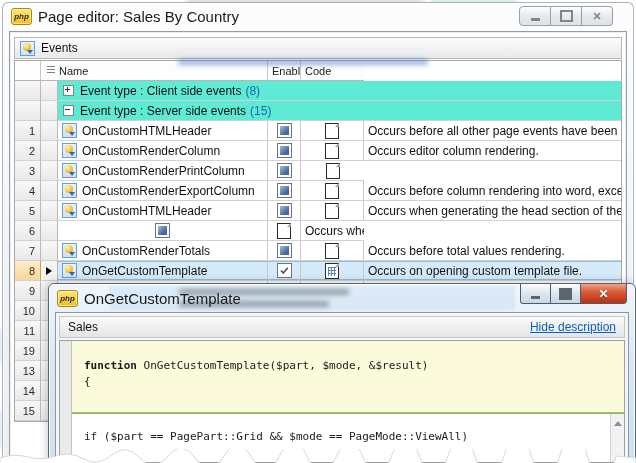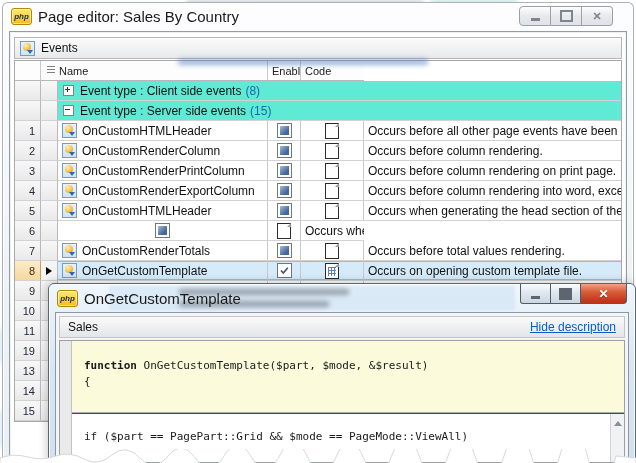--- a/index.html
+++ b/index.html
@@ -110,21 +110,21 @@
   .pbtn.pclose{width:45px;border-left:none;border-radius:0 0 4px 0;
                background:linear-gradient(180deg,#f4a088,#d95f3b 40%,#c03718 90%);}
   .pbtn .glyph-min,.pbtn .glyph-max{border-color:#5c6670;background-color:#5c6670;}
   .pbtn .glyph-min{background:#5c6670;}
   .glyph-xw{font-size:12px;font-weight:bold;color:#fff;line-height:1;text-shadow:0 1px 1px rgba(0,0,0,.4);}
   .popup-client{position:absolute;left:6px;right:6px;top:28px;bottom:0;background:#f4f5f6;border:1px solid #8d97a3;}
   .body-bar{position:absolute;left:3px;right:3px;top:3px;height:20px;border:1px solid #c6c6c6;
             background:linear-gradient(180deg,#fafafa,#e4e5e7);display:flex;align-items:center;
             justify-content:space-between;padding:0 8px;}
   .hide-link{color:#0b5fc4;text-decoration:underline;cursor:pointer;}
-  .code-area{position:absolute;left:3px;right:3px;top:27px;bottom:0;border:1px solid #9aa0a6;background:#b91c1c;overflow:hidden;}
+  .code-area{position:absolute;left:3px;right:3px;top:27px;bottom:0;border:1px solid #9aa0a6;background:#84cc16;overflow:hidden;}
   .gutter{position:absolute;left:0;top:0;bottom:0;width:11px;background:#eaeaea;border-right:1px solid #c2c2c2;}
   .code-head{position:absolute;left:12px;right:0;top:0;height:72px;background:#fbfada;border-bottom:1px solid #ababab;
              padding:17px 0 0 12px;box-sizing:border-box;}
   .code-body{position:absolute;left:12px;right:14px;top:73px;bottom:0;background:#fff;padding:15px 0 0 12px;box-sizing:border-box;}
   .codeline{font-family:"DejaVu Sans Mono",monospace;font-size:11px;line-height:16px;color:#1a1a1a;white-space:pre;}
   .kw{font-weight:bold;}
   .vscroll{position:absolute;right:0;top:73px;bottom:0;width:13px;background:#f1f2f4;border-left:1px solid #d2d2d2;}
   .up-arrow{position:absolute;left:3px;top:7px;width:0;height:0;
             border-left:4px solid transparent;border-right:4px solid transparent;border-bottom:5px solid #8a8f96;}
 
@@ -241,21 +241,21 @@
                 <span class="chk">
                   <span class="fill"></span>
                 </span>
               </div>
       <div class="cell code-cell sel">
                 <span class="page">
                   <span class="fold"></span>
                 </span>
               </div>
       <div class="cell desc-cell sel">
-                <span class="edesc">Occurs before column rendering.</span>
+                <span class="edesc">Occurs editor column rendering.</span>
               </div>
     </div>
             <div class="trow body-cols event-row">
       <div class="cell num">3</div>
       <div class="cell marker"></div>
       <div class="cell name-cell sel">
         <span class="evicon">
                   <span class="ball"></span>
                   <span class="arr"></span>
                 </span>
@@ -263,23 +263,20 @@
       </div>
       <div class="cell chk-cell sel">
                 <span class="chk">
                   <span class="fill"></span>
                 </span>
               </div>
       <div class="cell code-cell sel">
                 <span class="page">
                   <span class="fold"></span>
                 </span>
-              </div>
-      <div class="cell desc-cell sel">
-                <span class="edesc">Occurs before column rendering on print page.</span>
               </div>
     </div>
             <div class="trow body-cols event-row">
       <div class="cell num">4</div>
       <div class="cell marker"></div>
       <div class="cell name-cell sel">
         <span class="evicon">
                   <span class="ball"></span>
                   <span class="arr"></span>
                 </span>

